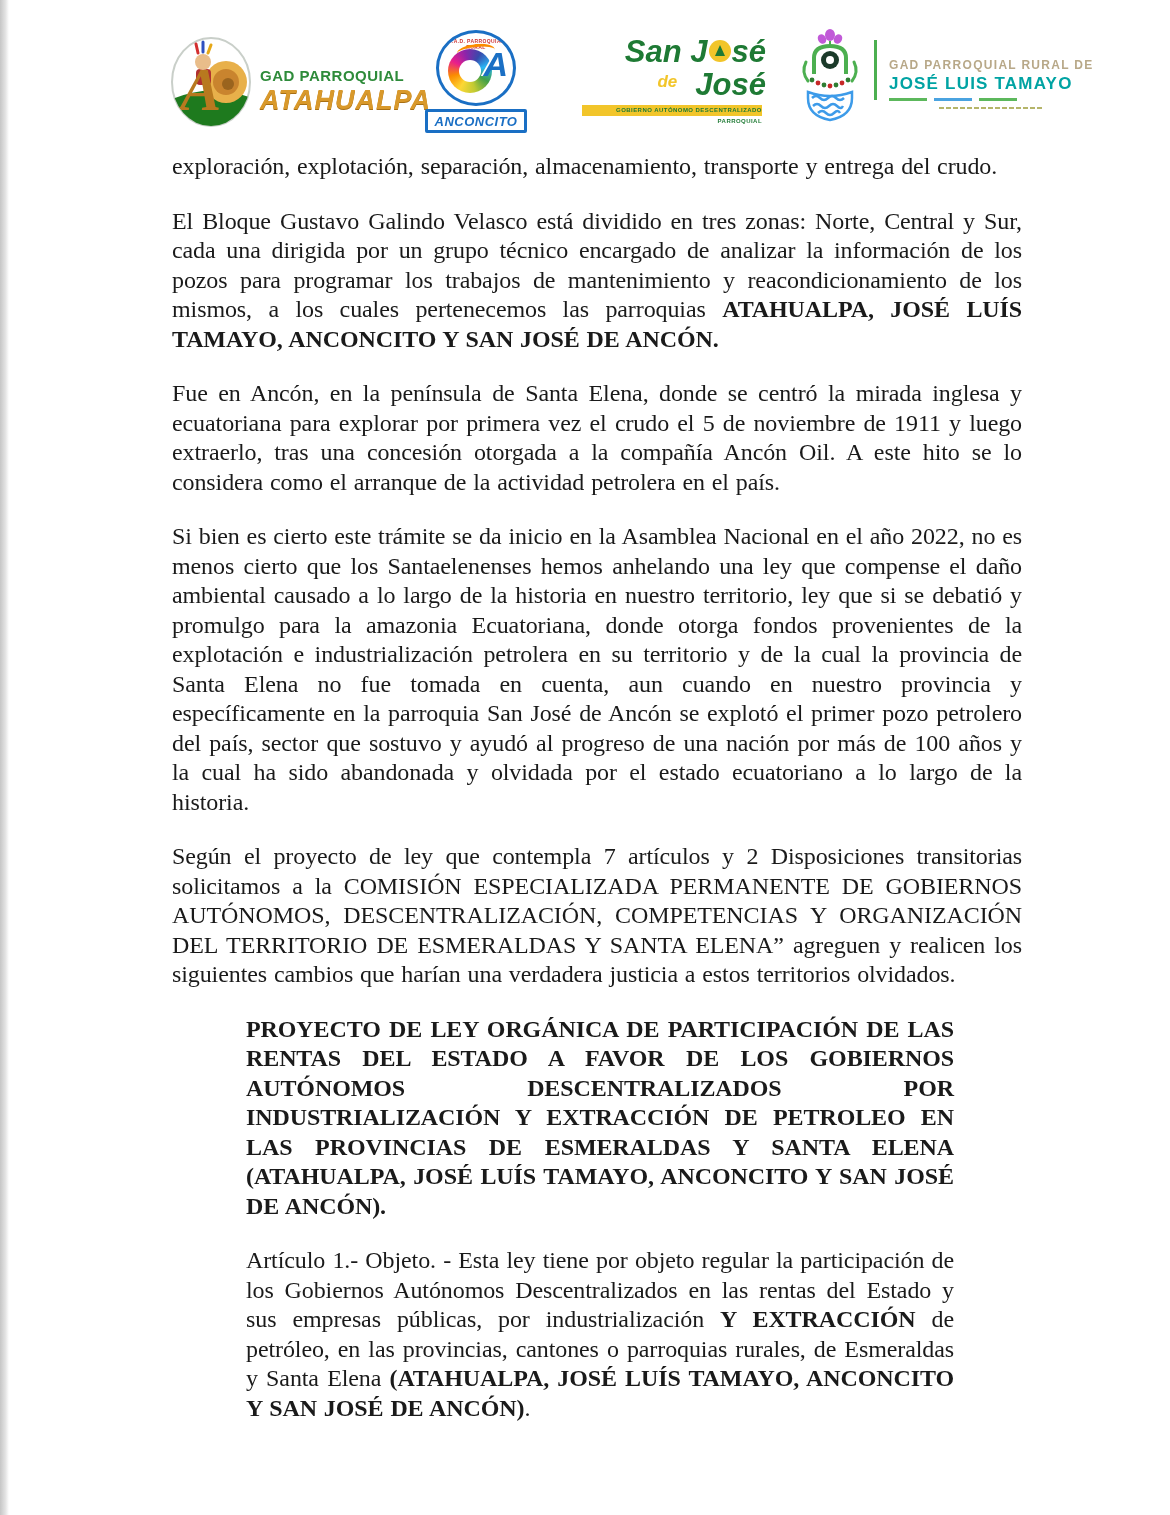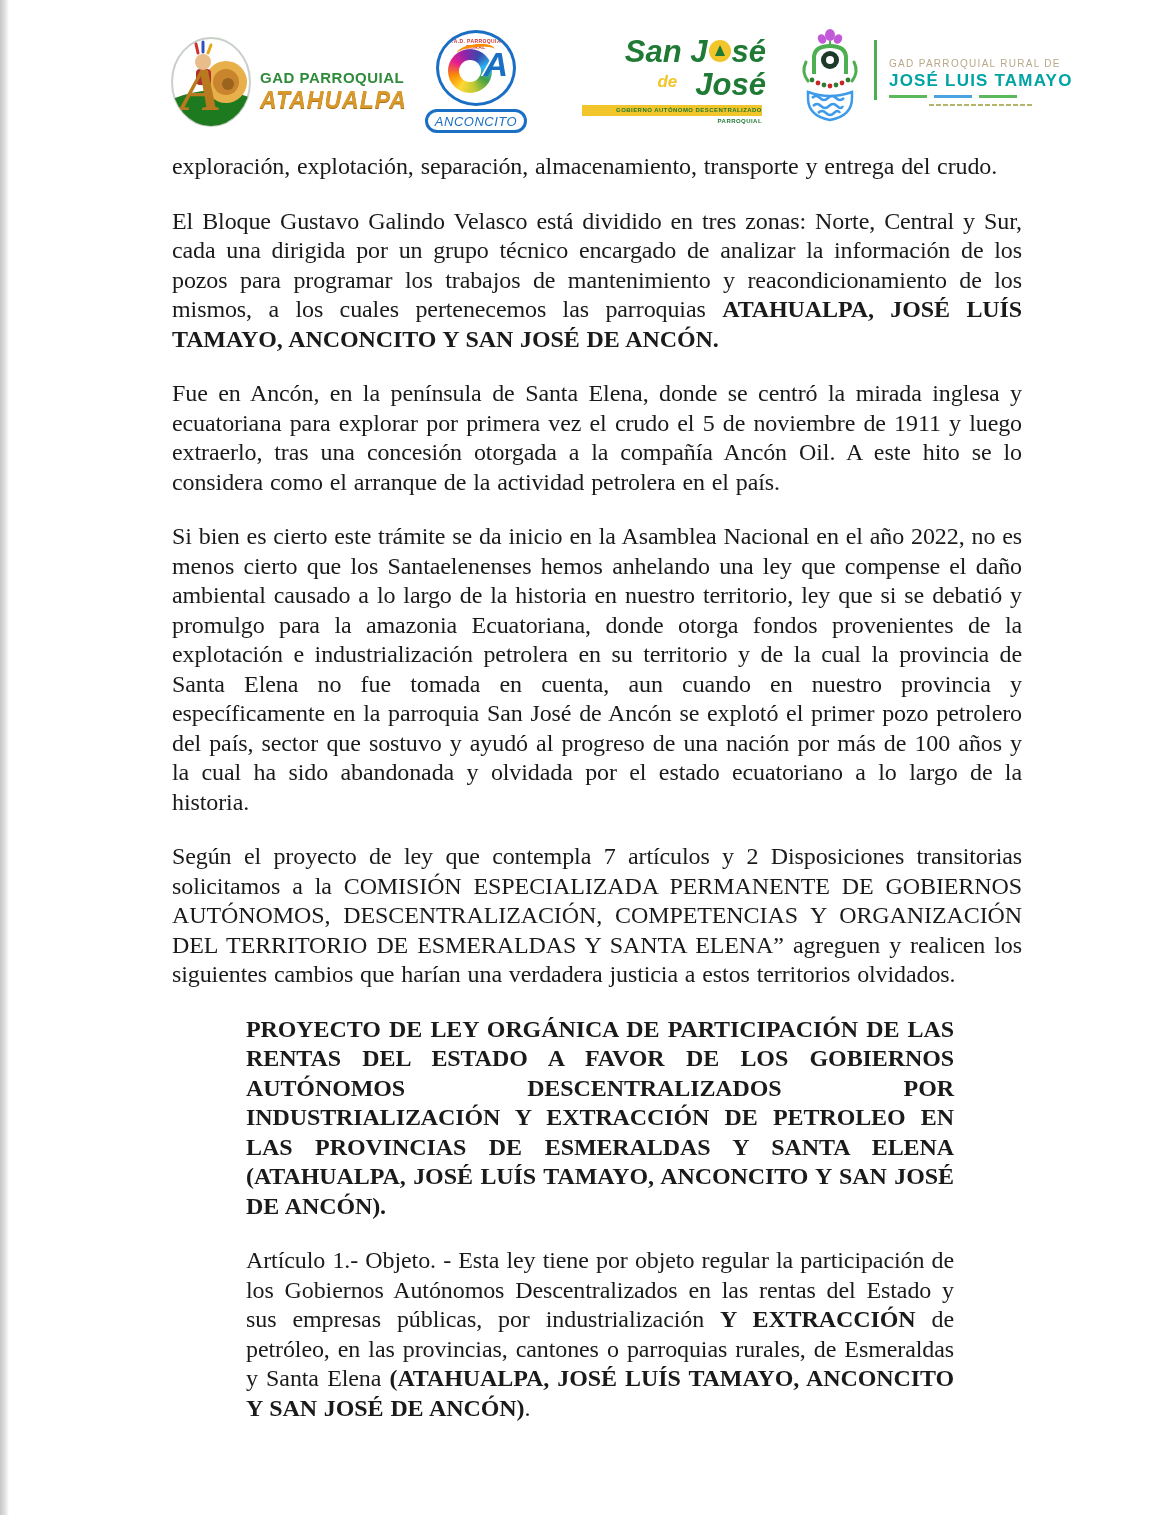--- a/index.html
+++ b/index.html
@@ -18,21 +18,21 @@
   }
 
   
   .header-logos { position:absolute; left:0; top:0; width:1170px; height:148px; }
   .logo { position:absolute; }
 
   
   .logo-atahualpa { left:170px; top:36px; display:flex; align-items:center; }
   .ata-texts { margin-left:8px; padding-top:18px; font-family:"Liberation Sans",sans-serif; }
   .ata-line1 { font-size:15px; font-weight:bold; color:var(--atahualpa-green,#2e8b3a); letter-spacing:.5px; }
-  .ata-line2 { font-size:23px; font-weight:bold; font-style:italic; color:var(--atahualpa-gold,#d9992b);
+  .ata-line2 { font-size:27px; font-weight:bold; font-style:italic; color:var(--atahualpa-gold,#d9992b);
                letter-spacing:1px; margin-top:1px; text-shadow:0 1px 0 #a86f14; }
 
   
   .logo-anconcito { left:424px; top:30px; width:104px; text-align:center; }
   .anc-circle {
     width:74px; height:70px; margin:0 auto; border-radius:50%;
     border:3px solid var(--anconcito-blue,#1a6fc4); background:#fff;
     position:relative; overflow:hidden;
   }
   .anc-toptext { position:absolute; top:5px; left:0; right:0; font-family:"Liberation Sans",sans-serif;
@@ -43,22 +43,22 @@
   }
   .ca-ring::after { content:""; position:absolute; left:11px; top:11px; width:22px; height:22px;
     border-radius:50%; background:#fff; }
   .ca-a { position:absolute; right:5px; top:14px; font-family:"Liberation Sans",sans-serif;
     font-size:34px; font-weight:bold; font-style:italic; color:var(--anconcito-blue,#1a6fc4);
     text-shadow:-2px 0 0 #ffffff; line-height:1; }
   .ca-swoosh { position:absolute; left:18px; top:11px; width:38px; height:12px;
     border-top:3px solid #fb8c00; border-radius:50%; transform:rotate(-6deg); }
   .anc-box {
     margin:3px auto 0; width:96px; height:18px; border:3px solid var(--anconcito-blue,#1a6fc4);
-    border-radius:12px; background:#fff; display:flex; align-items:center; justify-content:center;
-    font-family:"Liberation Sans",sans-serif; font-size:13px; font-weight:normal; font-style:italic;
+    border-radius:2px; background:#fff; display:flex; align-items:center; justify-content:center;
+    font-family:"Liberation Sans",sans-serif; font-size:13px; font-weight:bold; font-style:italic;
     color:var(--anconcito-blue,#1a6fc4); letter-spacing:.5px;
   }
 
   
   .logo-sanjose { left:578px; top:36px; width:188px; text-align:right;
     font-family:"Liberation Sans",sans-serif; font-weight:bold; font-style:italic; }
   .sj-line1 { font-size:31px; color:var(--sanjose-green,#1e7a34); letter-spacing:0; line-height:1; }
   .sj-obadge { display:inline-block; width:22px; height:22px; border-radius:50%;
     background:var(--sanjose-yellow,#f2c52a); position:relative; margin:0 1px; vertical-align:baseline; }
   .sj-obadge::after { content:""; position:absolute; left:6px; top:5px;
@@ -67,21 +67,21 @@
   .sj-line2 { font-size:31px; color:var(--sanjose-green,#1e7a34); line-height:1; margin-top:2px; }
   .sj-de { font-size:17px; color:var(--sanjose-yellow,#f2c52a); vertical-align:8px; margin-right:18px; }
   .sj-banner { margin:5px auto 0; width:180px; height:11px; background:var(--sanjose-yellow,#f2c52a);
     font-style:normal; font-size:6px; line-height:11px; color:var(--sanjose-green,#1e7a34);
     letter-spacing:.45px; font-weight:bold; }
 
   
   .logo-jlt { left:798px; top:28px; display:flex; align-items:flex-start; }
   .jlt-divider { width:3px; height:60px; background:#4caf50; margin:12px 12px 0 12px; }
   .jlt-text { padding-top:30px; font-family:"Liberation Sans",sans-serif; }
-  .jlt-small { font-size:10px; font-weight:normal; color:var(--jlt-tan,#b8a888); letter-spacing:1.3px; }
+  .jlt-small { font-size:12px; font-weight:bold; color:var(--jlt-tan,#b8a888); letter-spacing:1.3px; }
   .jlt-title { font-size:17px; font-weight:bold; color:var(--jlt-teal,#00a3a3); letter-spacing:1.2px; margin-top:2px; }
   .jlt-bars { display:flex; gap:7px; margin-top:4px; }
   .jlt-bars span { display:block; width:38px; height:3px; }
   .jlt-bar-green { background:var(--jlt-green,#5cb85c); }
   .jlt-bar-blue { background:var(--jlt-blue,#4aa3e0); }
   .jlt-tagline { margin:6px auto 0; width:104px; height:2px;
     background:repeating-linear-gradient(90deg,#b5b56a 0 5px, transparent 5px 7px); }
 
   
   .doc-body { position:absolute; top:152px; left:172px; width:850px; }

